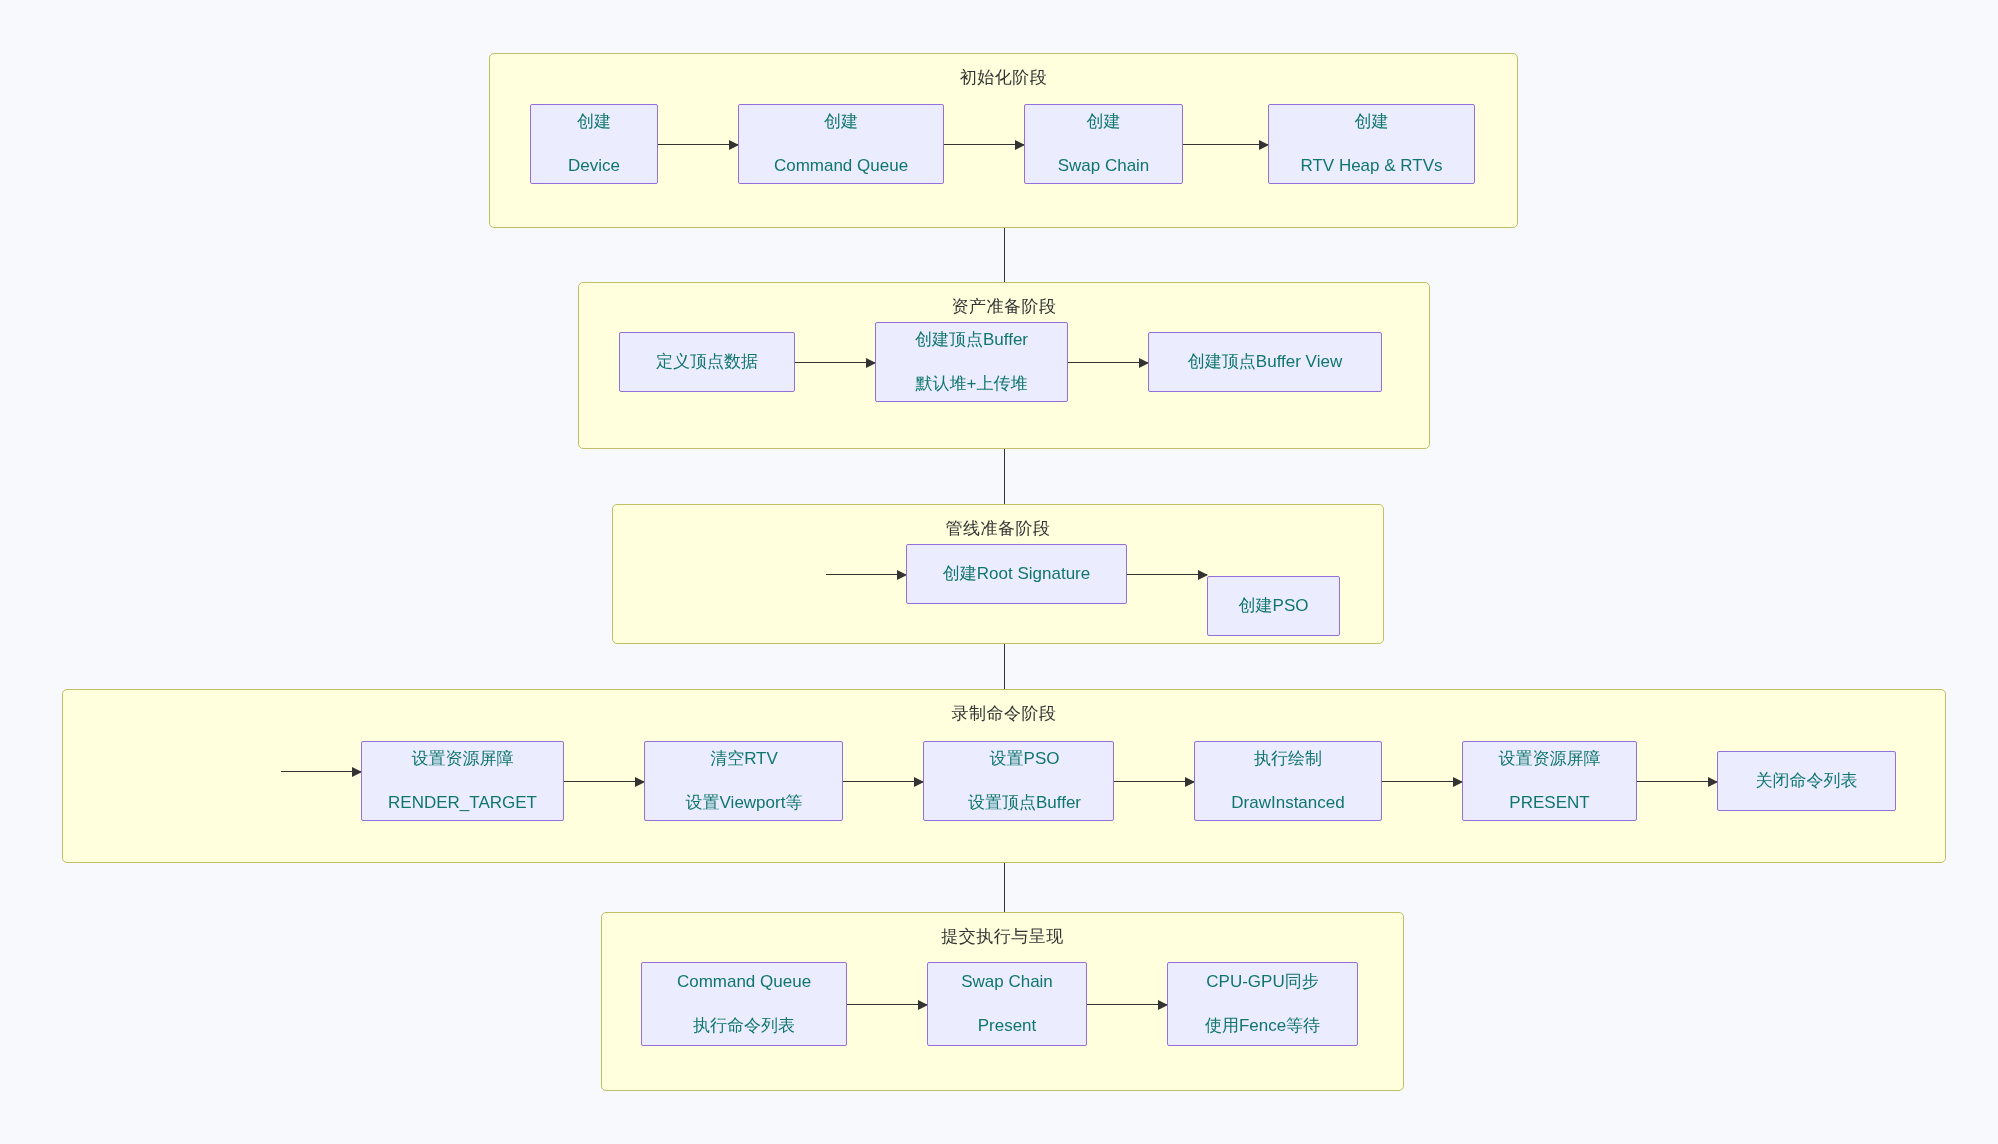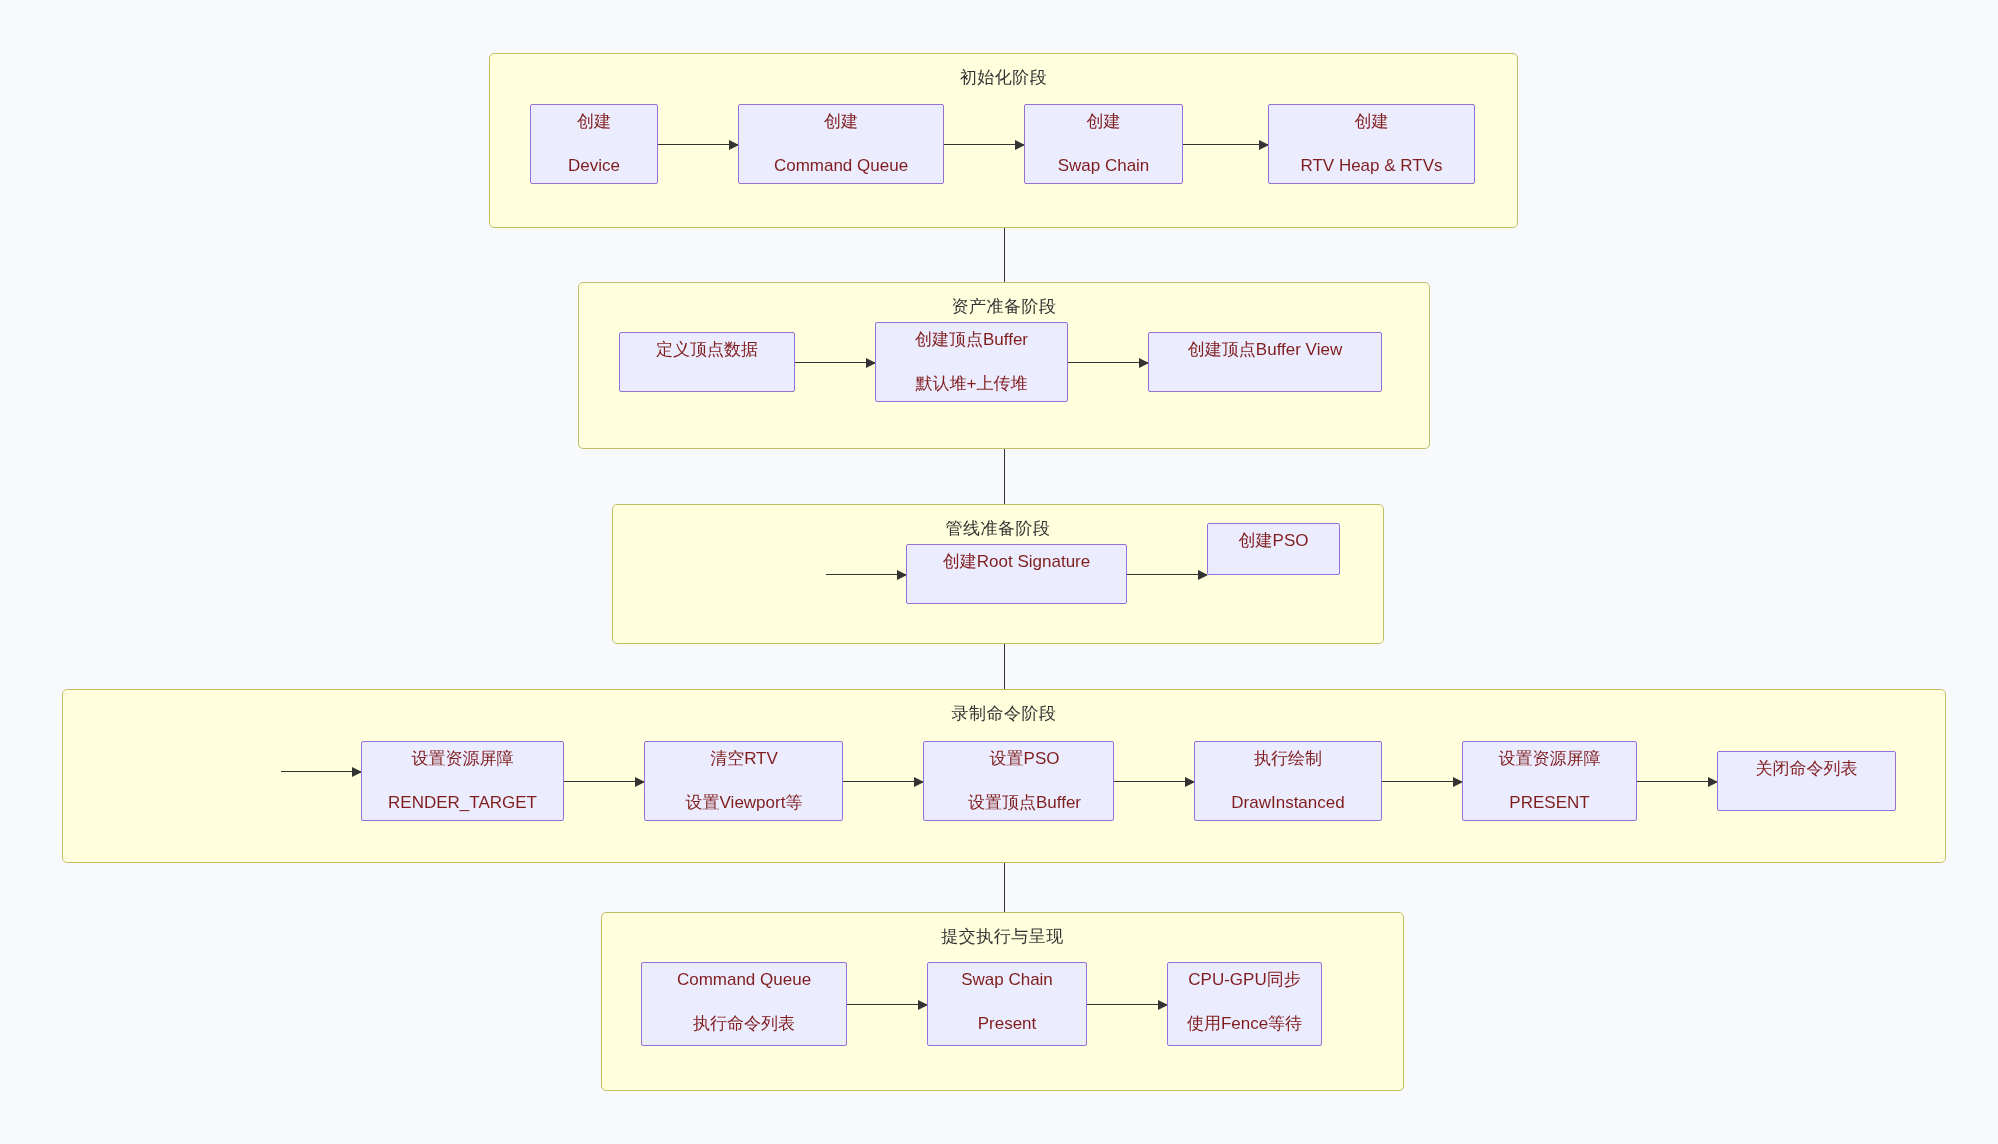--- a/index.html
+++ b/index.html
@@ -45,22 +45,22 @@
   
   .node {
     position: absolute;
     background: #ececff;
     border: 1.6px solid #9370db;
     border-radius: 2px;
     box-sizing: border-box;
     display: flex;
     flex-direction: column;
     align-items: center;
-    justify-content: flex-start;
-    color: #7f1d1d;
+    justify-content: center;
+    color: #0f766e;
     font-size: 17px;
     line-height: 1.55;
     text-align: center;
     padding: 4px 8px;
   }
   .node .l2 { display: block; margin-top: 18px; }
 
   
   .edge-h {
     position: absolute;
@@ -152,21 +152,21 @@
     <div class="phase-title">管线准备阶段</div>
   </div>
 
   <div class="edge-h" style="left:826px; top:574px; width:80px;"></div>
 
   <div class="node" style="left:906px; top:544px; width:221px; height:60px;">
     <span>创建Root Signature</span>
   </div>
   <div class="edge-h" style="left:1127px; top:574px; width:80px;"></div>
 
-  <div class="node" style="left:1207px; top:523px; width:133px; height:52px;">
+  <div class="node" style="left:1207px; top:576px; width:133px; height:60px;">
     <span>创建PSO</span>
   </div>
 
   <div class="edge-v" style="left:1004px; top:644px; height:46px;"></div>
 
   <div class="phase" style="left:62px; top:689px; width:1884px; height:174px;">
     <div class="phase-title">录制命令阶段</div>
   </div>
 
   <div class="edge-h" style="left:281px; top:771px; width:80px;"></div>
@@ -216,18 +216,18 @@
     <span class="l2">执行命令列表</span>
   </div>
   <div class="edge-h" style="left:847px; top:1004px; width:80px;"></div>
 
   <div class="node" style="left:927px; top:962px; width:160px; height:84px;">
     <span>Swap Chain</span>
     <span class="l2">Present</span>
   </div>
   <div class="edge-h" style="left:1087px; top:1004px; width:80px;"></div>
 
-  <div class="node" style="left:1167px; top:962px; width:155px; height:84px;">
+  <div class="node" style="left:1167px; top:962px; width:191px; height:84px;">
     <span>CPU-GPU同步</span>
     <span class="l2">使用Fence等待</span>
   </div>
 
 </div>
 
 </body></html>

